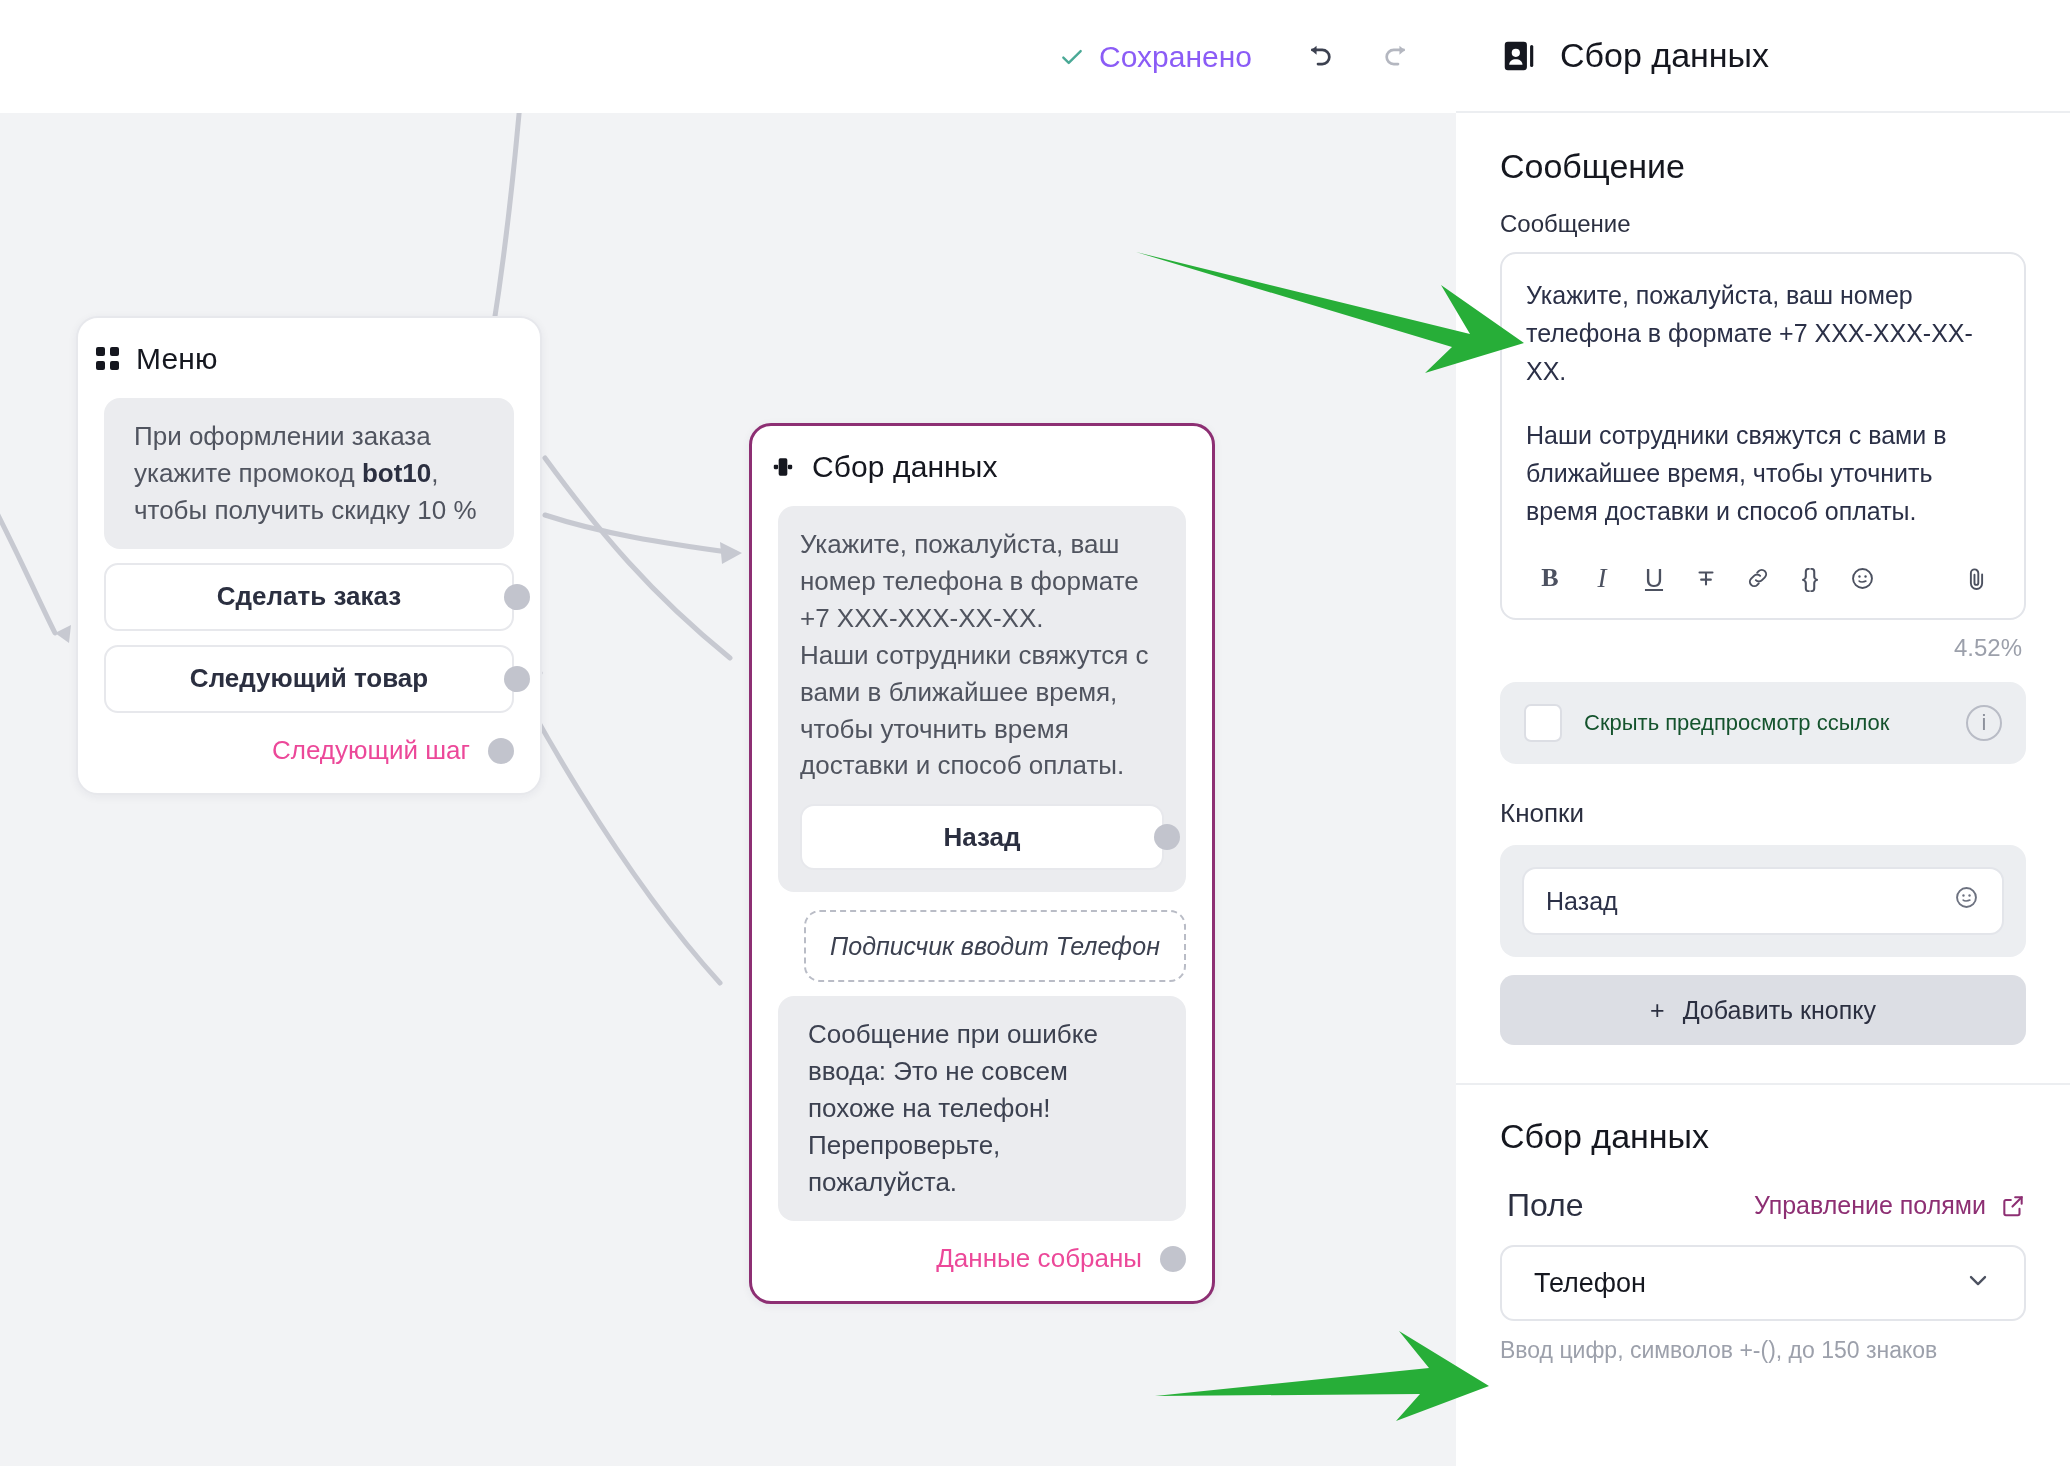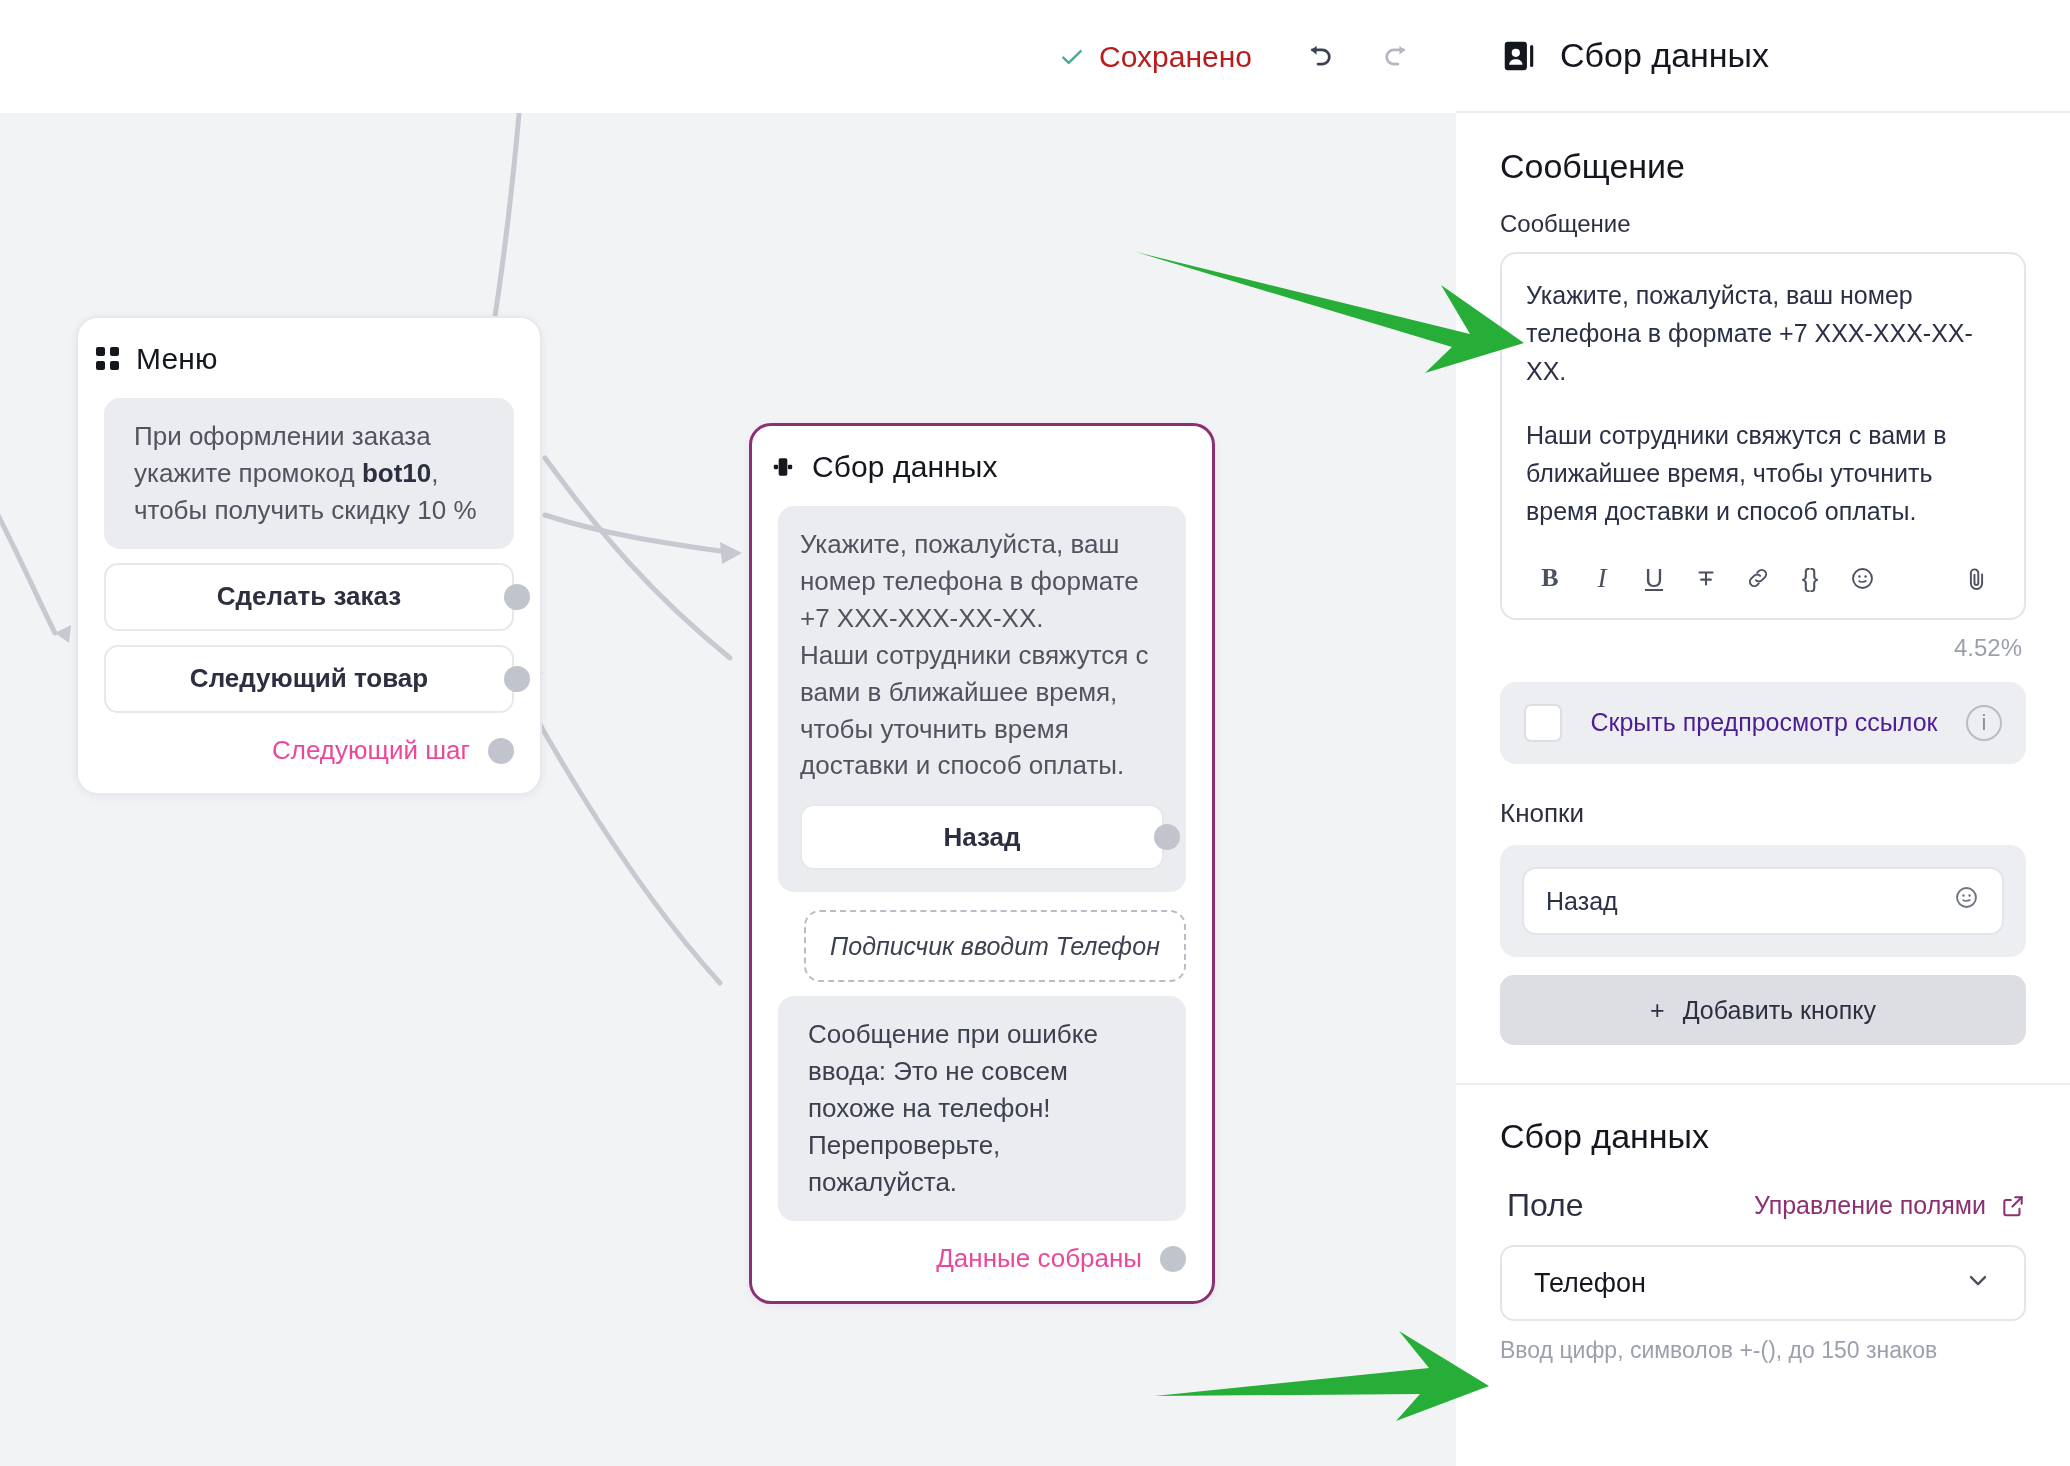--- a/index.html
+++ b/index.html
@@ -14,21 +14,21 @@
   
   .app { position: relative; width: 2070px; height: 1466px; display: flex; }
 
   
   .editor { position: relative; width: 1456px; height: 1466px; background: #ffffff; flex: 0 0 1456px; }
   .topbar {
     position: absolute; top: 0; left: 0; width: 1456px; height: 113px;
     background: #ffffff; display: flex; align-items: center;
     justify-content: flex-end; padding-right: 40px; gap: 0;
   }
-  .saved { display: flex; align-items: center; gap: 14px; color: #b91c1c; font-size: 30px; margin-right: 48px; }
+  .saved { display: flex; align-items: center; gap: 14px; color: #8b5cf6; font-size: 30px; margin-right: 48px; }
   .saved .check { width: 26px; height: 26px; display: block; }
   .undo-redo { display: flex; align-items: center; gap: 44px; }
   .icon-btn { width: 36px; height: 36px; display: flex; align-items: center; justify-content: center; cursor: pointer; }
 
   .canvas {
     position: absolute; top: 113px; left: 0; width: 1456px; height: 1353px;
     background: #f2f3f5; overflow: hidden;
   }
   .edges { position: absolute; inset: 0; width: 1456px; height: 1353px; }
 
@@ -104,21 +104,21 @@
   .tb.brace { font-size: 25px; }
   .tb.clip { margin-left: auto; }
 
   .pct { text-align: right; font-size: 24px; color: #9ca0ab; padding: 14px 4px 0 0; }
 
   .gray-row {
     margin-top: 20px; background: #eceef1; border-radius: 16px;
     display: flex; align-items: center; gap: 22px; padding: 22px 24px;
   }
   .cbox { width: 38px; height: 38px; background: #ffffff; border: 2px solid #dcdee4; border-radius: 7px; flex: 0 0 38px; cursor: pointer; }
-  .gray-row .lbl { font-size: 25px; line-height: 1.35; color: #4c1d95; flex: 1; text-align: center; }
+  .gray-row .lbl { font-size: 22px; line-height: 1.35; color: #14532d; flex: 1; }
   .info { width: 36px; height: 36px; border-radius: 50%; border: 2px solid #b9bcc6; color: #8d919c; font-size: 22px; display: flex; align-items: center; justify-content: center; cursor: pointer; }
 
   .btns-group { margin-top: 16px; background: #eceef1; border-radius: 16px; padding: 22px; }
   .btn-input {
     height: 68px; background: #ffffff; border: 2px solid #e3e5ea; border-radius: 14px;
     display: flex; align-items: center; padding: 0 22px; font-size: 25px; color: #2b3047;
   }
   .btn-input .sm { margin-left: auto; color: #6d7280; font-size: 26px; cursor: pointer; }
 
   .add-btn {

